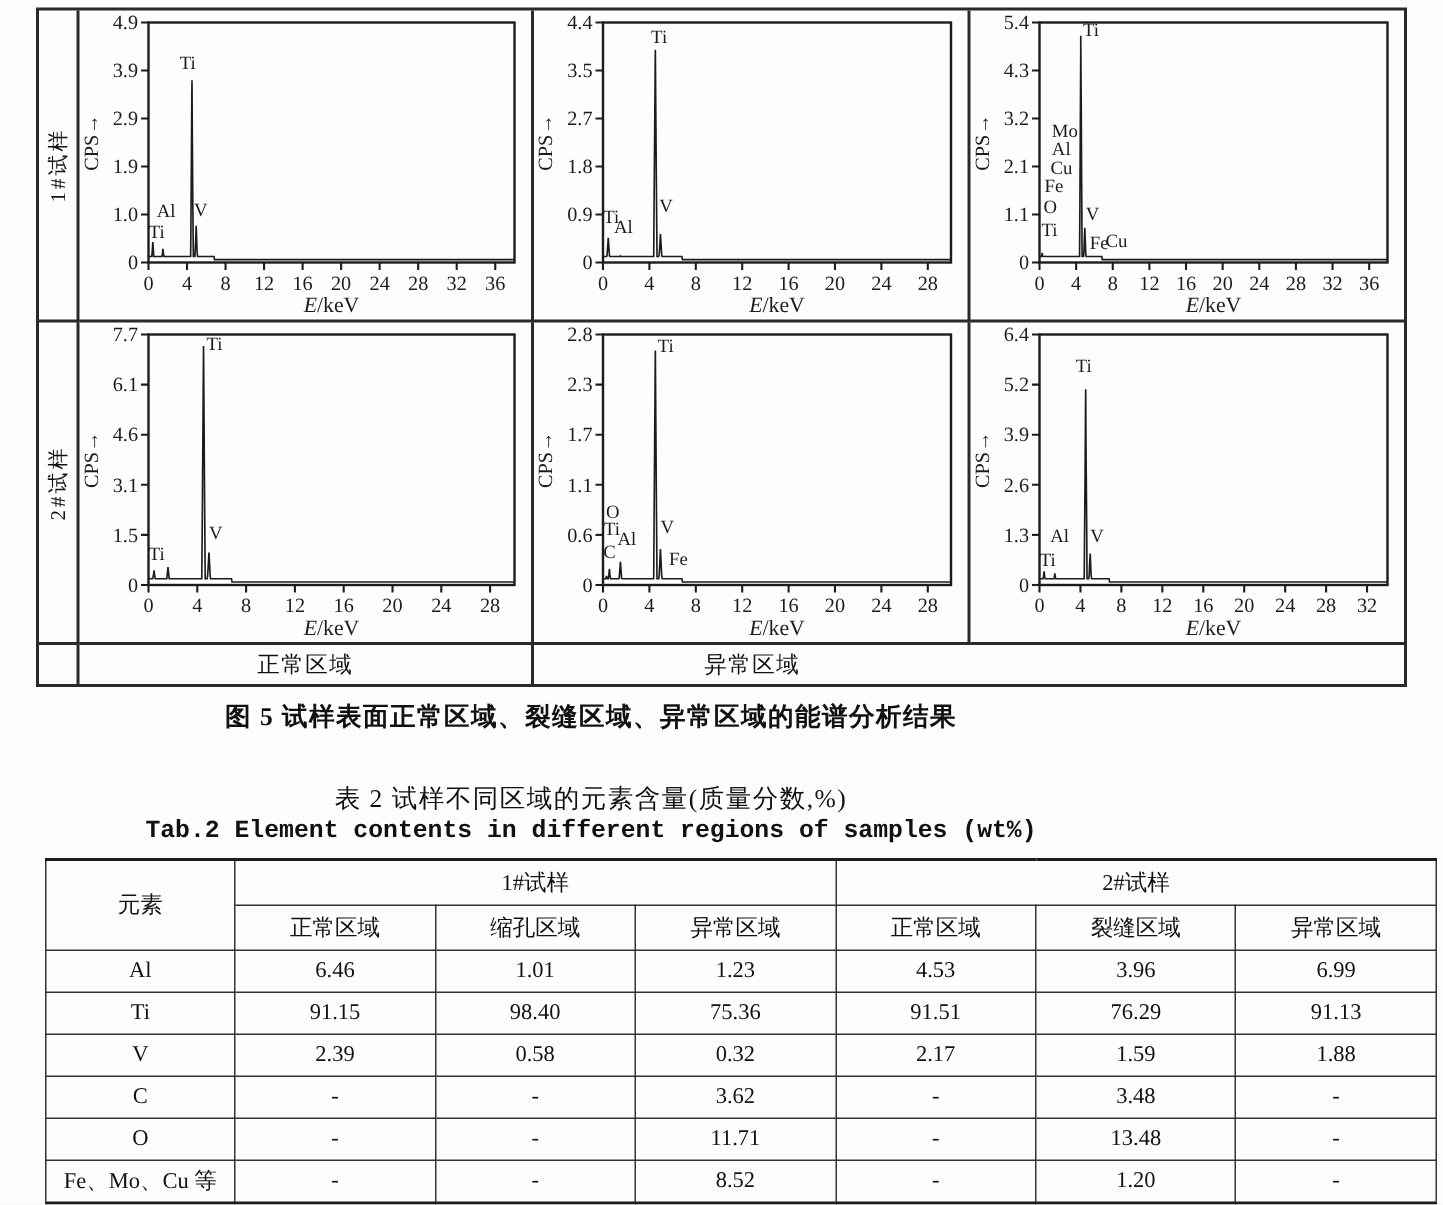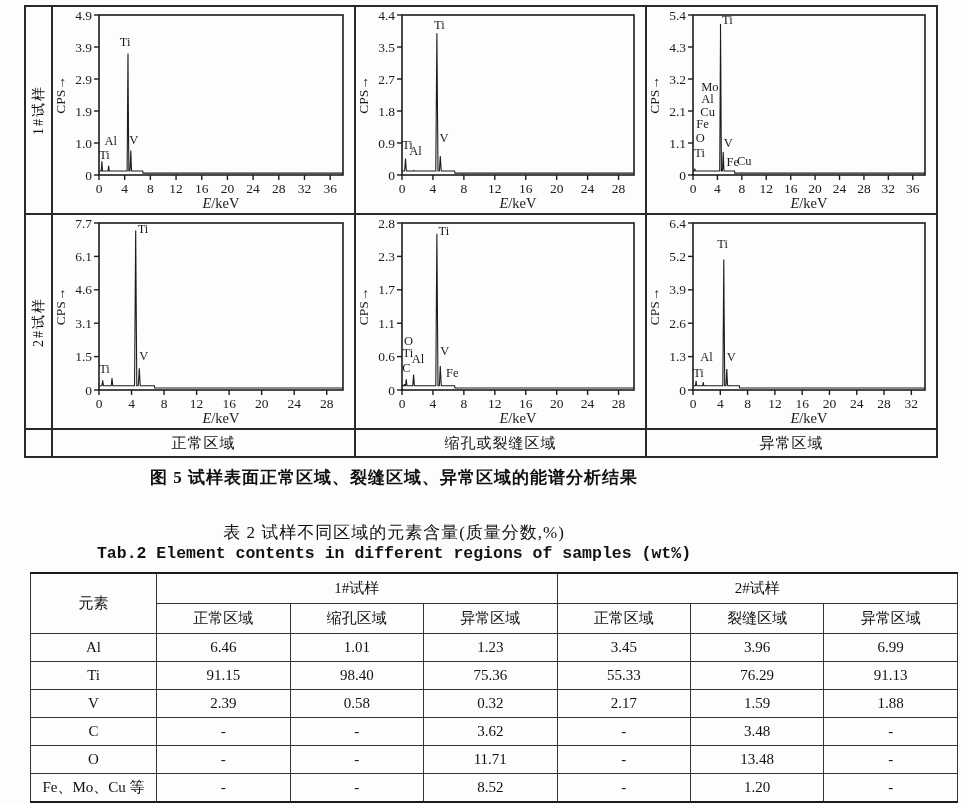--- a/index.html
+++ b/index.html
@@ -322,21 +322,20 @@
             <polyline points="46.0,170.8 46.3,170.8 46.7,170.8 47.0,170.8 47.4,170.8 47.7,170.8 48.0,170.8 48.1,170.8 48.4,170.8 48.7,169.1 49.1,165.9 49.1,165.9 49.4,169.1 49.8,170.8 50.0,170.8 50.1,170.8 50.4,170.8 50.8,170.8 51.1,170.8 51.5,170.8 51.8,170.8 52.1,170.8 52.5,170.8 52.8,170.8 53.2,170.8 53.5,170.8 53.8,170.8 54.2,170.8 54.5,170.8 54.9,170.8 55.2,170.8 55.3,170.8 55.6,170.8 55.9,170.0 56.2,167.2 56.2,167.2 56.6,170.0 56.9,170.8 57.2,170.8 57.3,170.8 57.6,170.8 57.9,170.8 58.3,170.8 58.6,170.8 59.0,170.8 59.3,170.8 59.6,170.8 60.0,170.8 60.3,170.8 60.7,170.8 61.0,170.8 61.4,170.8 61.7,170.8 62.0,170.8 62.4,170.8 62.7,170.8 63.1,170.8 63.4,170.8 63.7,170.8 64.1,170.8 64.4,170.8 64.8,170.8 65.1,170.8 65.4,170.8 65.8,170.8 66.1,170.8 66.5,170.8 66.8,170.8 67.2,170.8 67.5,170.8 67.8,170.8 68.2,170.8 68.5,170.8 68.9,170.8 69.2,170.8 69.5,170.8 69.9,170.8 70.2,170.8 70.6,170.8 70.9,170.8 71.2,170.8 71.6,170.8 71.9,170.8 72.3,170.8 72.6,170.8 73.0,170.8 73.3,170.8 73.6,170.8 74.0,170.8 74.3,170.8 74.7,170.8 75.0,170.8 75.3,170.8 75.7,170.8 75.8,170.8 76.0,147.0 76.4,100.4 76.7,53.9 76.8,44.5 77.0,81.8 77.4,128.4 77.7,170.8 77.7,170.8 78.1,170.8 78.4,170.8 78.8,170.8 78.8,170.8 79.1,169.0 79.4,161.6 79.8,154.1 79.8,154.1 80.1,161.6 80.5,169.0 80.7,170.8 80.8,170.8 81.1,170.8 81.5,170.8 81.8,170.8 82.2,170.8 82.5,170.8 82.8,170.8 83.2,170.8 83.5,170.8 83.9,170.8 84.2,170.8 84.6,170.8 84.9,170.8 85.2,170.8 85.6,170.8 85.9,170.8 86.3,170.8 86.6,170.8 86.9,170.8 87.3,170.8 87.6,170.8 88.0,170.8 88.3,170.8 88.6,170.8 89.0,170.8 89.3,170.8 89.7,170.8 90.0,170.8 90.4,170.8 90.7,170.8 91.0,170.8 91.4,170.8 91.7,170.8 92.1,170.8 92.4,170.8 92.7,173.0 93.1,173.0 93.4,173.0 93.8,173.0 94.1,173.0 94.4,173.0 94.8,173.0 95.1,173.0 95.5,173.0 95.8,173.0 96.2,173.0 96.5,173.0 96.8,173.0 97.2,173.0 97.5,173.0 97.9,173.0 98.2,173.0 98.5,173.0 98.9,173.0 99.2,173.0 99.6,173.0 99.9,173.0 100.2,173.0 100.6,173.0 100.9,173.0 101.3,173.0 101.6,173.0 102.0,173.0 102.3,173.0 102.6,173.0 103.0,173.0 103.3,173.0 103.7,173.0 104.0,173.0 104.3,173.0 104.7,173.0 105.0,173.0 105.4,173.0 105.7,173.0 106.0,173.0 106.4,173.0 106.7,173.0 107.1,173.0 107.4,173.0 107.8,173.0 108.1,173.0 108.4,173.0 108.8,173.0 109.1,173.0 109.5,173.0 109.8,173.0 110.1,173.0 110.5,173.0 110.8,173.0 111.2,173.0 111.5,173.0 111.8,173.0 112.2,173.0 112.5,173.0 112.9,173.0 113.2,173.0 113.6,173.0 113.9,173.0 114.2,173.0 114.6,173.0 114.9,173.0 115.3,173.0 115.6,173.0 115.9,173.0 116.3,173.0 116.6,173.0 117.0,173.0 117.3,173.0 117.6,173.0 118.0,173.0 118.3,173.0 118.7,173.0 119.0,173.0 119.4,173.0 119.7,173.0 120.0,173.0 120.4,173.0 120.7,173.0 121.1,173.0 121.4,173.0 121.7,173.0 122.1,173.0 122.4,173.0 122.8,173.0 123.1,173.0 123.4,173.0 123.8,173.0 124.1,173.0 124.5,173.0 124.8,173.0 125.2,173.0 125.5,173.0 125.8,173.0 126.2,173.0 126.5,173.0 126.9,173.0 127.2,173.0 127.5,173.0 127.9,173.0 128.2,173.0 128.6,173.0 128.9,173.0 129.2,173.0 129.6,173.0 129.9,173.0 130.3,173.0 130.6,173.0 131.0,173.0 131.3,173.0 131.6,173.0 132.0,173.0 132.3,173.0 132.7,173.0 133.0,173.0 133.3,173.0 133.7,173.0 134.0,173.0 134.4,173.0 134.7,173.0 135.0,173.0 135.4,173.0 135.7,173.0 136.1,173.0 136.4,173.0 136.8,173.0 137.1,173.0 137.4,173.0 137.8,173.0 138.1,173.0 138.5,173.0 138.8,173.0 139.1,173.0 139.5,173.0 139.8,173.0 140.2,173.0 140.5,173.0 140.8,173.0 141.2,173.0 141.5,173.0 141.9,173.0 142.2,173.0 142.6,173.0 142.9,173.0 143.2,173.0 143.6,173.0 143.9,173.0 144.3,173.0 144.6,173.0 144.9,173.0 145.3,173.0 145.6,173.0 146.0,173.0 146.3,173.0 146.6,173.0 147.0,173.0 147.3,173.0 147.7,173.0 148.0,173.0 148.4,173.0 148.7,173.0 149.0,173.0 149.4,173.0 149.7,173.0 150.1,173.0 150.4,173.0 150.7,173.0 151.1,173.0 151.4,173.0 151.8,173.0 152.1,173.0 152.4,173.0 152.8,173.0 153.1,173.0 153.5,173.0 153.8,173.0 154.2,173.0 154.5,173.0 154.8,173.0 155.2,173.0 155.5,173.0 155.9,173.0 156.2,173.0 156.5,173.0 156.9,173.0 157.2,173.0 157.6,173.0 157.9,173.0 158.2,173.0 158.6,173.0 158.9,173.0 159.3,173.0 159.6,173.0 160.0,173.0 160.3,173.0 160.6,173.0 161.0,173.0 161.3,173.0 161.7,173.0 162.0,173.0 162.3,173.0 162.7,173.0 163.0,173.0 163.4,173.0 163.7,173.0 164.0,173.0 164.4,173.0 164.7,173.0 165.1,173.0 165.4,173.0 165.8,173.0 166.1,173.0 166.4,173.0 166.8,173.0 167.1,173.0 167.5,173.0 167.8,173.0 168.1,173.0 168.5,173.0 168.8,173.0 169.2,173.0 169.5,173.0 169.8,173.0 170.2,173.0 170.5,173.0 170.9,173.0 171.2,173.0 171.6,173.0 171.9,173.0 172.2,173.0 172.6,173.0 172.9,173.0 173.3,173.0 173.6,173.0 173.9,173.0 174.3,173.0 174.6,173.0 175.0,173.0 175.3,173.0 175.6,173.0 176.0,173.0 176.3,173.0 176.7,173.0 177.0,173.0 177.4,173.0 177.7,173.0 178.0,173.0 178.4,173.0 178.7,173.0 179.1,173.0 179.4,173.0 179.7,173.0 180.1,173.0 180.4,173.0 180.8,173.0 181.1,173.0 181.4,173.0 181.8,173.0 182.1,173.0 182.5,173.0 182.8,173.0 183.2,173.0 183.5,173.0 183.8,173.0 184.2,173.0 184.5,173.0 184.9,173.0 185.2,173.0 185.5,173.0 185.9,173.0 186.2,173.0 186.6,173.0 186.9,173.0 187.2,173.0 187.6,173.0 187.9,173.0 188.3,173.0 188.6,173.0 189.0,173.0 189.3,173.0 189.6,173.0 190.0,173.0 190.3,173.0 190.7,173.0 191.0,173.0 191.3,173.0 191.7,173.0 192.0,173.0 192.4,173.0 192.7,173.0 193.0,173.0 193.4,173.0 193.7,173.0 194.1,173.0 194.4,173.0 194.8,173.0 195.1,173.0 195.4,173.0 195.8,173.0 196.1,173.0 196.5,173.0 196.8,173.0 197.1,173.0 197.5,173.0 197.8,173.0 198.2,173.0 198.5,173.0 198.8,173.0 199.2,173.0 199.5,173.0 199.9,173.0 200.2,173.0 200.6,173.0 200.9,173.0 201.2,173.0 201.6,173.0 201.9,173.0 202.3,173.0 202.6,173.0 202.9,173.0 203.3,173.0 203.6,173.0 204.0,173.0 204.3,173.0 204.6,173.0 205.0,173.0 205.3,173.0 205.7,173.0 206.0,173.0 206.4,173.0 206.7,173.0 207.0,173.0 207.4,173.0 207.7,173.0 208.1,173.0 208.4,173.0 208.7,173.0 209.1,173.0 209.4,173.0 209.8,173.0 210.1,173.0 210.4,173.0 210.8,173.0 211.1,173.0 211.5,173.0 211.8,173.0 212.2,173.0 212.5,173.0 212.8,173.0 213.2,173.0 213.5,173.0 213.9,173.0 214.2,173.0 214.5,173.0 214.9,173.0 215.2,173.0 215.6,173.0 215.9,173.0 216.2,173.0 216.6,173.0 216.9,173.0 217.3,173.0 217.6,173.0 218.0,173.0 218.3,173.0 218.6,173.0 219.0,173.0 219.3,173.0 219.7,173.0 220.0,173.0 220.3,173.0 220.7,173.0 221.0,173.0 221.4,173.0 221.7,173.0 222.0,173.0 222.4,173.0 222.7,173.0 223.1,173.0 223.4,173.0 223.8,173.0 224.1,173.0 224.4,173.0 224.8,173.0 225.1,173.0 225.5,173.0 225.8,173.0 226.1,173.0 226.5,173.0 226.8,173.0 227.2,173.0 227.5,173.0 227.8,173.0 228.2,173.0 228.5,173.0 228.9,173.0 229.2,173.0 229.6,173.0 229.9,173.0 230.2,173.0 230.6,173.0 230.9,173.0 231.3,173.0 231.6,173.0 231.9,173.0 232.3,173.0 232.6,173.0 233.0,173.0 233.3,173.0 233.6,173.0 234.0,173.0 234.3,173.0 234.7,173.0 235.0,173.0 235.4,173.0 235.7,173.0 236.0,173.0 236.4,173.0 236.7,173.0 237.1,173.0 237.4,173.0 237.7,173.0 238.1,173.0 238.4,173.0 238.8,173.0 239.1,173.0 239.4,173.0 239.8,173.0 240.1,173.0 240.5,173.0 240.8,173.0 241.2,173.0 241.5,173.0 241.8,173.0 242.2,173.0 242.5,173.0 242.9,173.0 243.2,173.0 243.5,173.0 243.9,173.0 244.2,173.0 244.6,173.0 244.9,173.0 245.2,173.0 245.6,173.0 245.9,173.0 246.3,173.0 246.6,173.0 247.0,173.0 247.3,173.0 247.6,173.0 248.0,173.0 248.3,173.0 248.7,173.0 249.0,173.0 249.3,173.0 249.7,173.0 250.0,173.0 250.4,173.0 250.7,173.0 251.0,173.0 251.4,173.0 251.7,173.0 252.1,173.0 252.4,173.0 252.8,173.0 253.1,173.0 253.4,173.0 253.8,173.0 254.1,173.0 254.5,173.0 254.8,173.0 255.1,173.0 255.5,173.0 255.8,173.0 256.2,173.0 256.5,173.0 256.8,173.0 257.2,173.0 257.5,173.0 257.9,173.0 258.2,173.0 258.6,173.0 258.9,173.0 259.2,173.0 259.6,173.0 259.9,173.0 260.3,173.0 260.6,173.0 260.9,173.0 261.3,173.0 261.6,173.0 262.0,173.0 262.3,173.0 262.6,173.0 263.0,173.0 263.3,173.0 263.7,173.0 264.0,173.0 264.4,173.0 264.7,173.0 265.0,173.0 265.4,173.0 265.7,173.0 266.1,173.0 266.4,173.0 266.7,173.0 267.1,173.0 267.4,173.0 267.8,173.0 268.1,173.0 268.4,173.0 268.8,173.0 269.1,173.0 269.5,173.0 269.8,173.0 270.2,173.0 270.5,173.0 270.8,173.0 271.2,173.0 271.5,173.0 271.9,173.0 272.2,173.0 272.5,173.0 272.9,173.0 273.2,173.0 273.6,173.0 273.9,173.0 274.2,173.0 274.6,173.0 274.9,173.0 275.3,173.0 275.6,173.0 276.0,173.0 276.3,173.0 276.6,173.0 277.0,173.0 277.3,173.0 277.7,173.0" fill="none" stroke="#1c1c1c" stroke-width="1.1"></polyline>
             <text x="70.2235294117647" y="32.7890625" font-size="12.5" fill="#1c1c1c">Ti</text>
             <text x="53.16470588235294" y="146.296875" font-size="12.5" fill="#1c1c1c">Al</text>
             <text x="79.7764705882353" y="146.296875" font-size="12.5" fill="#1c1c1c">V</text>
             <text x="46.13647058823529" y="162.475" font-size="12.5" fill="#1c1c1c">Ti</text>
           </svg>
         </div>
 
       <div class="footer-cell cell-br"></div>
       <div class="footer-cell cell-br">正常区域</div>
-      <div class="footer-cell cell-br">缩孔或裂缝区域</div>
       <div class="footer-cell">异常区域</div>
     </div>
   </div>
 
   <div class="cap cap-zh">图 5  试样表面正常区域、裂缝区域、异常区域的能谱分析结果</div>
   <div class="cap tt-zh">表 2  试样不同区域的元素含量(质量分数,%)</div>
   <div class="cap tt-en">Tab.2  Element contents in different regions of samples (wt%)</div>
 
   <table class="data-table">
     <colgroup>
@@ -362,30 +361,30 @@
         <th>裂缝区域</th>
         <th>异常区域</th>
       </tr>
     </thead>
     <tbody>
         <tr>
           <td>Al</td>
           <td>6.46</td>
           <td>1.01</td>
           <td>1.23</td>
-          <td>3.45</td>
+          <td>4.53</td>
           <td>3.96</td>
           <td>6.99</td>
         </tr>
         <tr>
           <td>Ti</td>
           <td>91.15</td>
           <td>98.40</td>
           <td>75.36</td>
-          <td>55.33</td>
+          <td>91.51</td>
           <td>76.29</td>
           <td>91.13</td>
         </tr>
         <tr>
           <td>V</td>
           <td>2.39</td>
           <td>0.58</td>
           <td>0.32</td>
           <td>2.17</td>
           <td>1.59</td>

